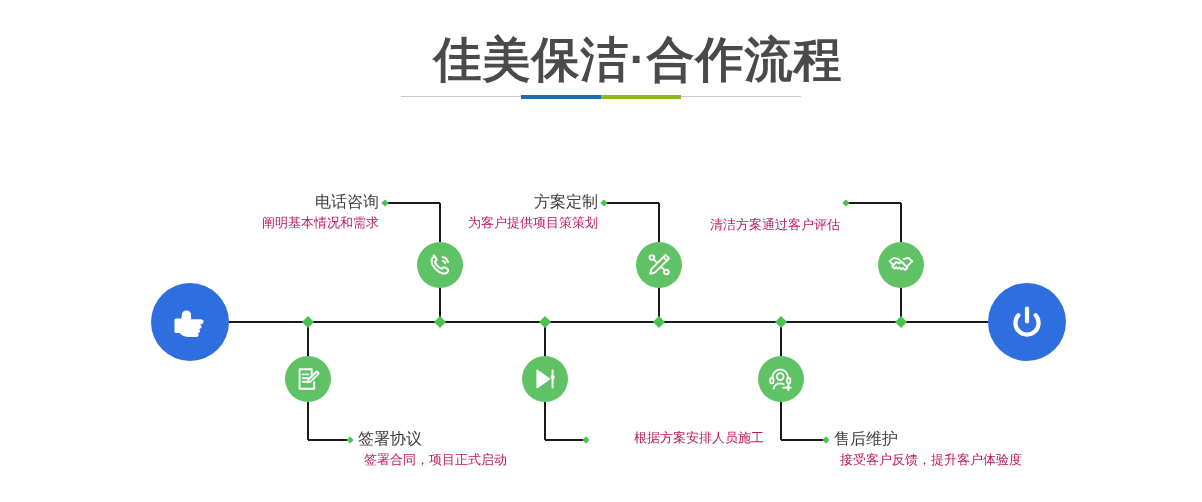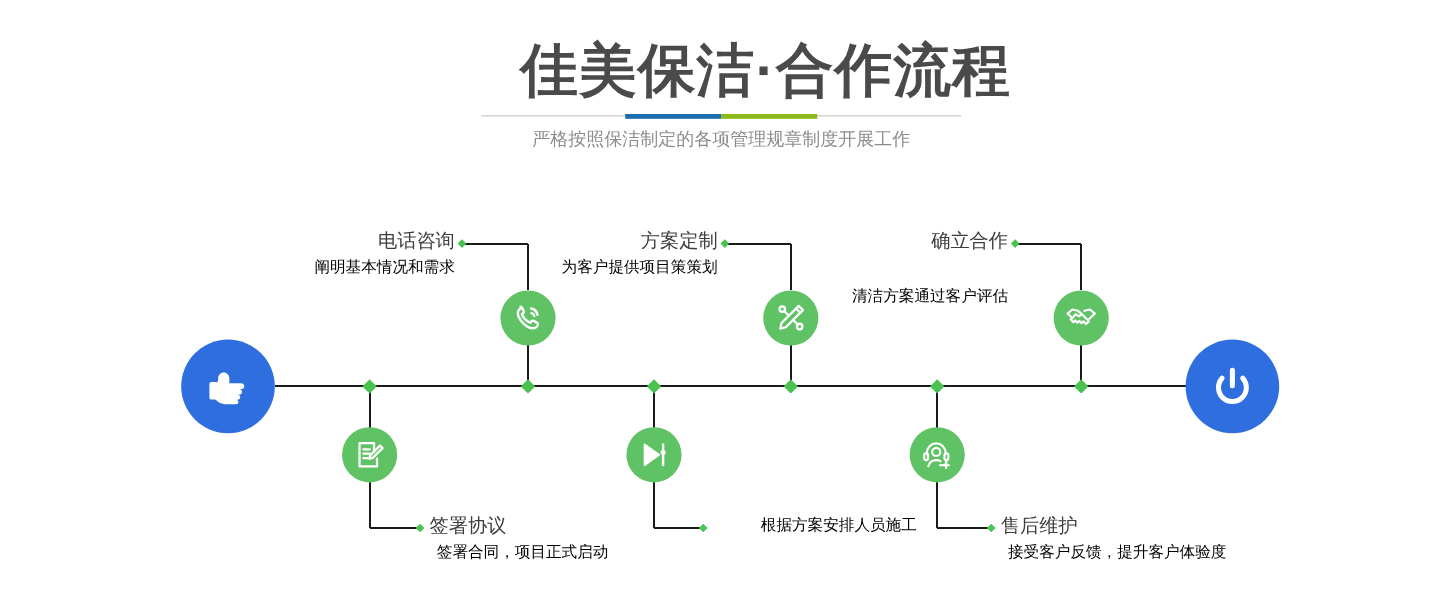--- a/index.html
+++ b/index.html
@@ -117,21 +117,21 @@
     white-space: nowrap;
   }
   .step-label .title {
     font-size: 16px;
     line-height: 22px;
     color: #3d3d3d;
   }
   .step-label .desc {
     font-size: 13px;
     line-height: 20px;
-    color: #000000;
+    color: #be185d;
   }
   .step-label.top {
     text-align: right;
   }
   .step-label.bottom {
     text-align: left;
   }
 </style>
 </head>
 <body>
@@ -141,21 +141,20 @@
   <div id="header">
 
     <div id="page-title" style="color: rgb(74, 74, 74);">佳美保洁·合作流程</div>
 
     <div id="title-divider">
       <div id="divider-rule" style="background: rgb(201, 201, 201);"></div>
       <div id="divider-accent-a" style="background: rgb(27, 108, 176);"></div>
       <div id="divider-accent-b" style="background: rgb(140, 185, 23);"></div>
     </div>
 
-    <div id="page-subtitle" style="color: rgb(140, 140, 140);">严格按照保洁制定的各项管理规章制度开展工作</div>
   </div>
 
   <div id="flow">
 
     <svg id="flow-svg" width="1202" height="352">
       <g id="connectors" stroke="#1a1a1a" stroke-width="1.6" fill="none">
           <line x1="229" y1="172" x2="988" y2="172" shape-rendering="crispEdges"></line>
           <line x1="440" y1="172" x2="440" y2="115" shape-rendering="crispEdges"></line>
           <line x1="440" y1="92" x2="440" y2="53" shape-rendering="crispEdges"></line>
           <line x1="440" y1="53" x2="385" y2="53" shape-rendering="crispEdges"></line>
@@ -310,21 +309,20 @@
           <div class="desc" style="text-align: left; padding-left: 6px;">签署合同，项目正式启动</div>
         </div>
         <div class="step-label top" style="right: 604px; top: 41px;">
           <div class="title">方案定制</div>
           <div class="desc" style="text-align: right;">为客户提供项目策策划</div>
         </div>
         <div class="step-label bottom" style="left: 594px; top: 278px;">
           <div class="desc" style="text-align: left; padding-left: 6px; margin-left: 34px;">根据方案安排人员施工</div>
         </div>
         <div class="step-label top" style="right: 362px; top: 41px;">
-          <div class="title">确立合作</div>
           <div class="desc" style="text-align: center; margin-top: 24px;">清洁方案通过客户评估</div>
         </div>
         <div class="step-label bottom" style="left: 834px; top: 278px;">
           <div class="title">售后维护</div>
           <div class="desc" style="text-align: center; padding-left: 6px;">接受客户反馈，提升客户体验度</div>
         </div>
       </div>
   </div>
 
 </div>

